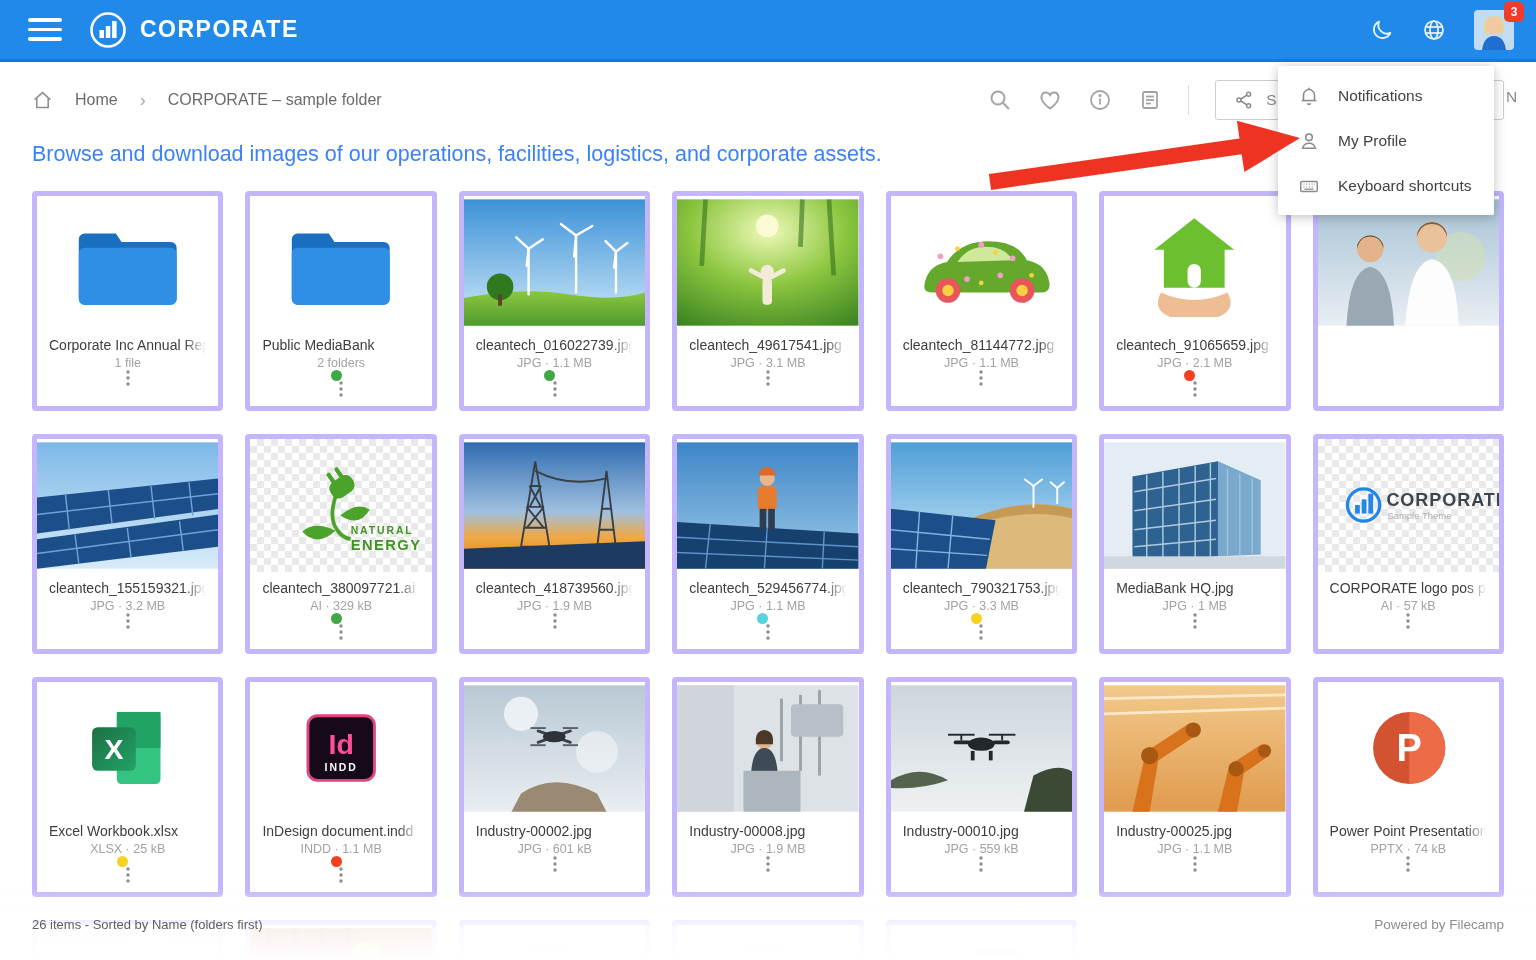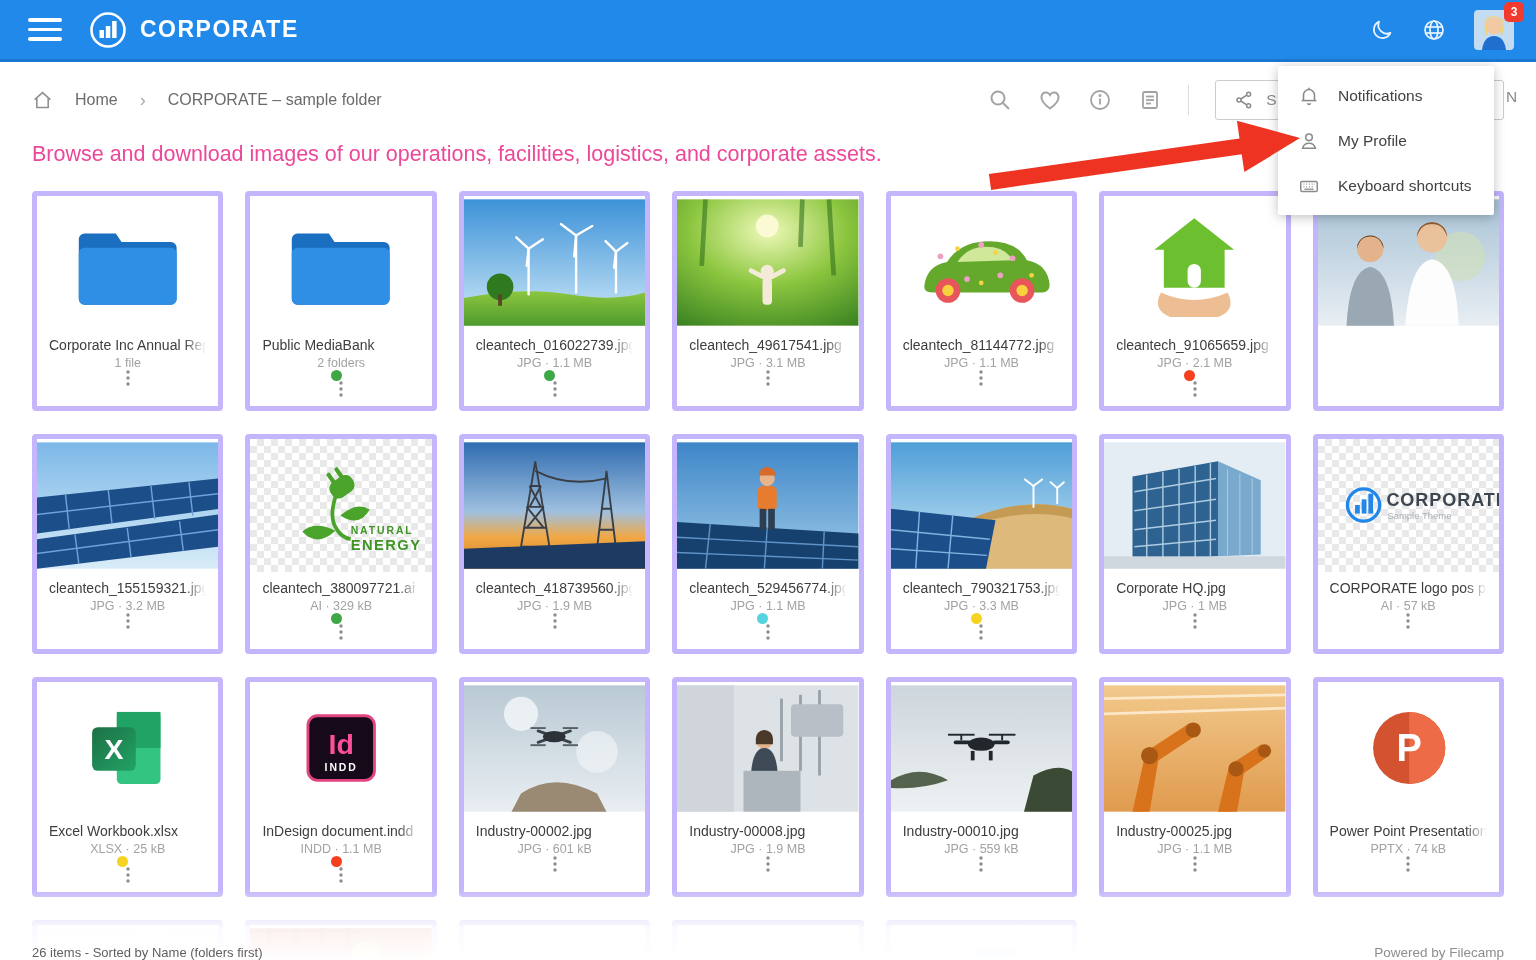--- a/index.html
+++ b/index.html
@@ -31,21 +31,21 @@
   .actions { display:flex; align-items:center; gap:26px; color:#a3a3a3; }
   .actions .tool-icon { width:24px; height:24px; cursor:pointer; color:#a3a3a3; }
   .v-div { width:1px; height:30px; background:#ddd; }
   .btn { display:flex; align-items:center; gap:12px; border:1px solid #ccc; border-radius:3px;
     height:40px; padding:0 18px; color:#8a8a8a; font-size:15.5px; letter-spacing:.5px;
     background:#fff; cursor:pointer; white-space:nowrap; }
   .btn svg { width:20px; height:20px; }
   .btn-fragment { position:absolute; left:1474px; top:8px; color:#8a8a8a; font-size:15.5px; }
 
   
-  .page-heading { margin:22px 32px 24px 32px; font-size:21.5px; color:#ec4899; font-weight:400; }
+  .page-heading { margin:22px 32px 24px 32px; font-size:21.5px; color:#3b82f6; font-weight:400; }
 
   
   .grid { display:grid; grid-template-columns:repeat(7,1fr); gap:23px 22px; margin:0 32px; }
   .card { background:#fff; border:5px solid #c4b5fd; border-radius:4px; overflow:hidden; cursor:pointer; }
   .thumb { height:133px; position:relative; overflow:hidden; }
   .thumb svg { position:absolute; inset:0; width:100%; height:100%; }
   .thumb text { font-family:"Liberation Sans","DejaVu Sans",sans-serif; }
   .checker { background-color:#fff;
     background-image:conic-gradient(#e9e9e9 25%, #fff 0 50%, #e9e9e9 0 75%, #fff 0);
     background-size:14px 14px; }
@@ -64,21 +64,21 @@
   .menu-item { display:flex; align-items:center; gap:18px; height:45px; padding:0 20px;
     color:#424242; font-size:15.5px; cursor:pointer; }
   .menu-item .mi-icon { width:22px; height:22px; color:#8a8a8a; flex:none; }
 
   
   .red-arrow { position:absolute; left:985px; top:118px; width:320px; height:80px; z-index:40; pointer-events:none; }
 
   
   .footer { position:fixed; left:0; right:0; bottom:0; height:72px; z-index:10;
     background:linear-gradient(180deg, rgba(255,255,255,0) 0%, rgba(255,255,255,.92) 55%, #fff 100%);
-    display:flex; align-items:flex-end; justify-content:space-between; padding:0 32px 0 32px; }
+    display:flex; align-items:flex-end; justify-content:space-between; padding:0 32px 28px 32px; }
   .footer-left { font-size:13px; color:#5f5f5f; }
   .footer-right { font-size:13.5px; color:#8d8d8d; cursor:pointer; }
 </style>
 </head>
 <body>
 
 <header class="topbar">
   <div class="hamburger">
       <span></span>
       <span></span>
@@ -608,21 +608,21 @@
           </g>
           <g stroke="#a8c8e0" stroke-width="1.2">
             <line x1="130" y1="28" x2="130" y2="119"></line>
             <line x1="143" y1="33" x2="143" y2="119"></line>
             <line x1="156" y1="38" x2="156" y2="118"></line>
           </g>
           <rect x="0" y="120" width="191" height="13" fill="#cfd8de"></rect>
         </svg>
       </div>
       <div class="card-info">
-        <div class="file-name">Corporate HQ.jpg</div>
+        <div class="file-name">MediaBank HQ.jpg</div>
         <div class="file-meta">
           <span>JPG · 1 MB</span>
           <span class="meta-spacer"></span>
           <span class="kebab">
             <svg width="4" height="16" viewBox="0 0 4 16" fill="currentColor">
               <circle cx="2" cy="2" r="1.7"></circle>
               <circle cx="2" cy="8" r="1.7"></circle>
               <circle cx="2" cy="14" r="1.7"></circle>
             </svg>
           </span>

